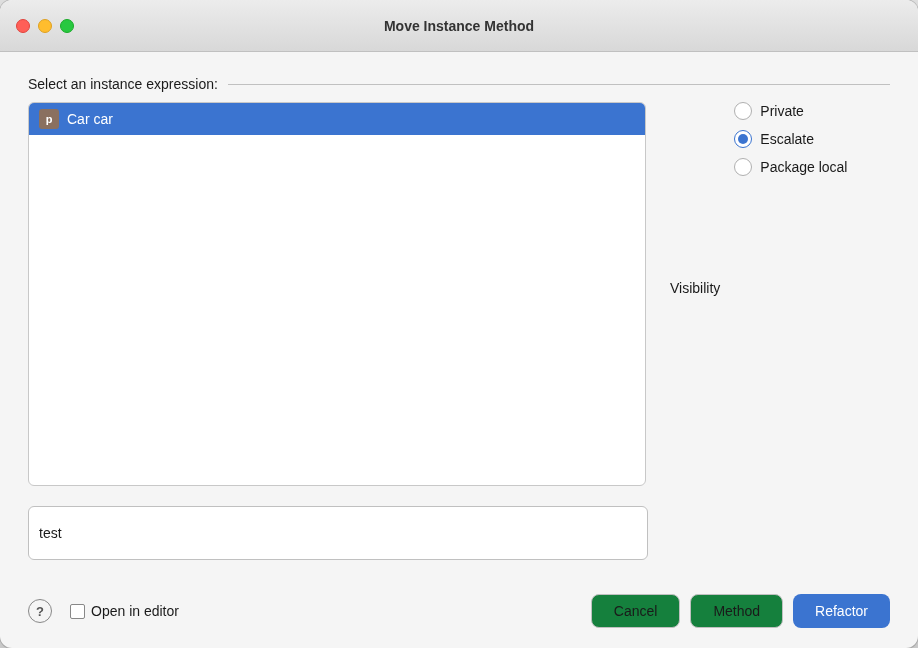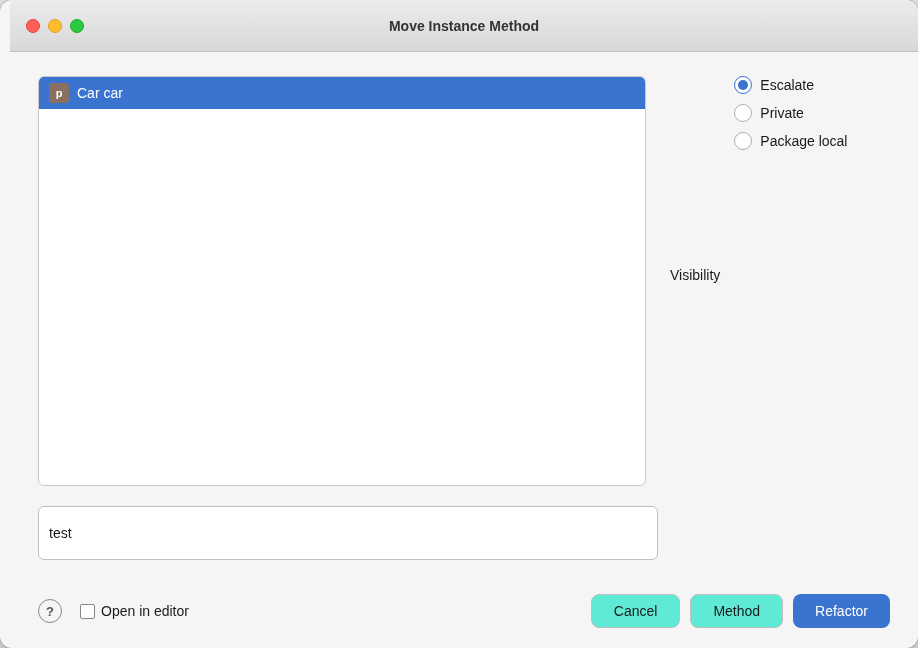--- a/index.html
+++ b/index.html
@@ -15,21 +15,20 @@
 
     .window {
       width: 918px;
       min-height: 648px;
       background: #f5f5f5;
       border-radius: 12px;
       box-shadow: 0 20px 60px rgba(0,0,0,0.35), 0 0 0 1px rgba(0,0,0,0.15);
       overflow: hidden;
       display: flex;
       flex-direction: column;
-      padding-left: 10px;
     }
 
     .titlebar {
       background: linear-gradient(180deg, #ececec 0%, #d8d8d8 100%);
       height: 52px;
       display: flex;
       align-items: center;
       justify-content: center;
       position: relative;
       border-bottom: 1px solid #c0c0c0;
@@ -280,21 +279,21 @@
     .btn {
       height: 34px;
       padding: 0 22px;
       border-radius: 8px;
       font-size: 14px;
       cursor: pointer;
       font-family: inherit;
     }
 
     .btn-secondary {
-      background: #5eead4;
+      background: #15803d;
       border: 1px solid #c0c0c0;
       color: #1a1a1a;
     }
 
     .btn-primary {
       background: #3b74d0;
       border: none;
       color: #fff;
       font-weight: 500;
     }
@@ -307,42 +306,43 @@
     <div class="titlebar-buttons">
       <button class="title-btn close"></button>
       <button class="title-btn minimize"></button>
       <button class="title-btn maximize"></button>
     </div>
     <span class="titlebar-title">Move Instance Method</span>
   </div>
 
   <div class="dialog-body">
 
+    <div class="section-label">Select an instance expression:</div>
 
     <div class="main-content">
 
       <div class="list-panel">
         <div class="list-item selected">
           <div class="item-icon">p</div>
           <span>Car car</span>
         </div>
       </div>
 
       <div class="visibility-panel">
         <div class="visibility-label">Visibility</div>
         <div class="radio-group">
 
           <label class="radio-item">
+            <div class="radio-circle"></div>
+            <span>Private</span>
+          </label>
+
+          <label class="radio-item">
             <div class="radio-circle checked"></div>
             <span>Escalate</span>
-          </label>
-
-          <label class="radio-item">
-            <div class="radio-circle"></div>
-            <span>Private</span>
           </label>
 
           <label class="radio-item">
             <div class="radio-circle"></div>
             <span>Package local</span>
           </label>
 
 
 
         </div>

